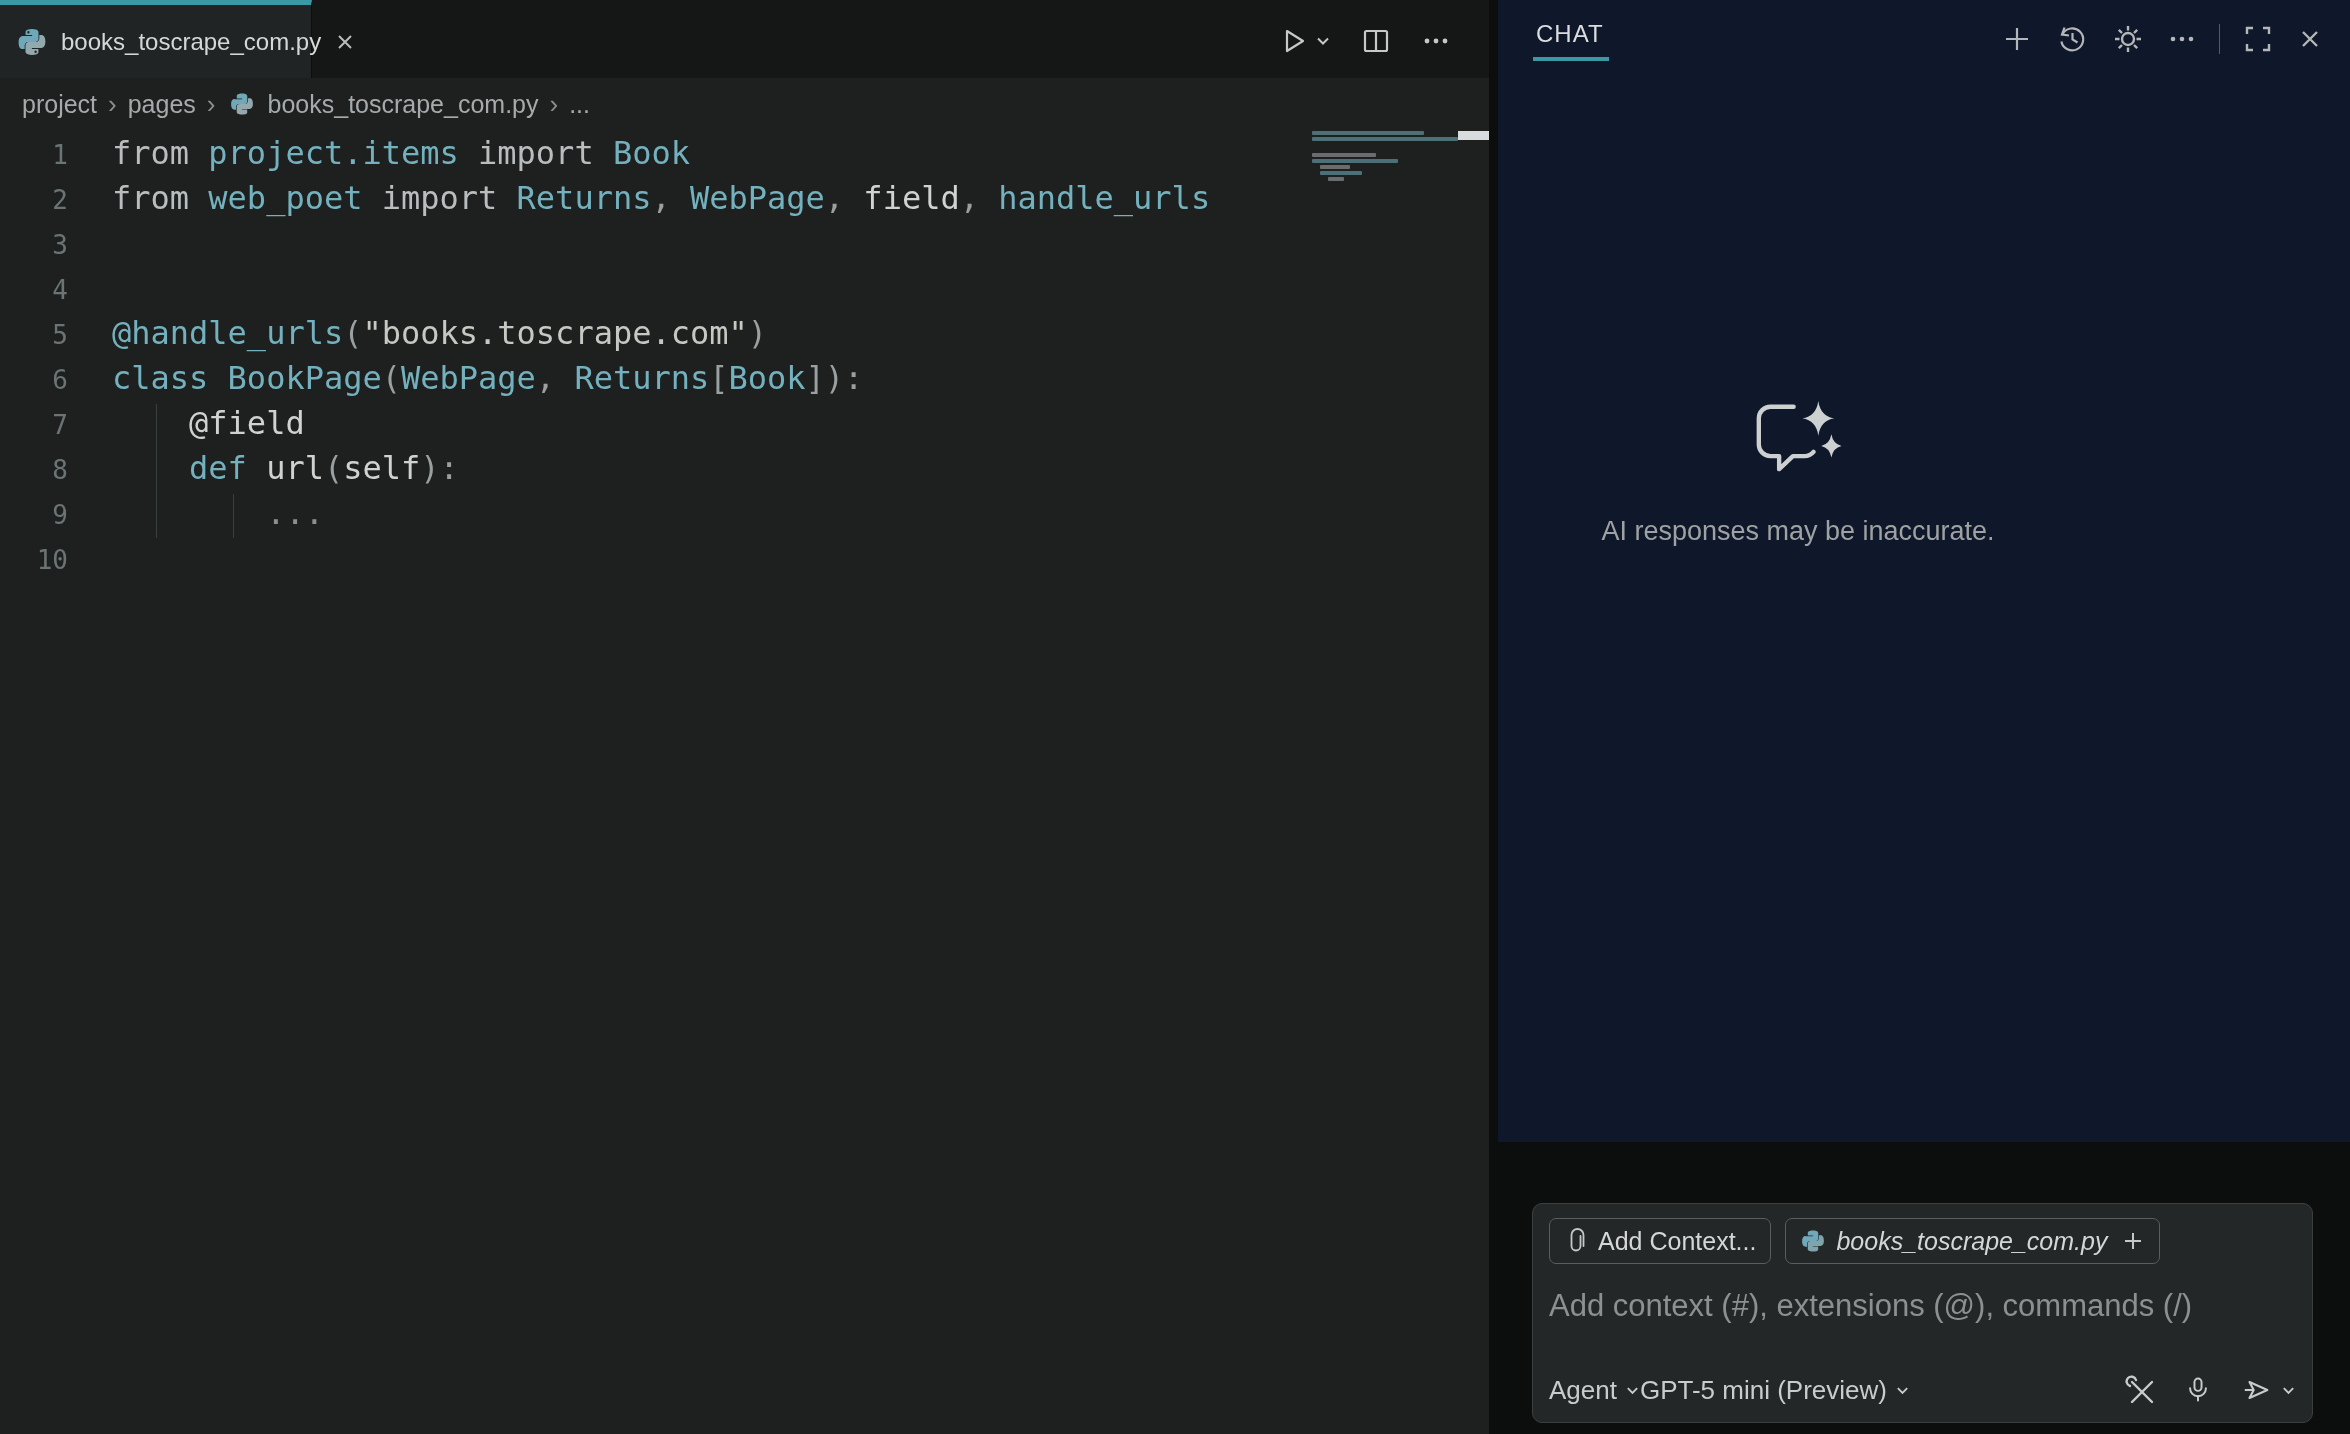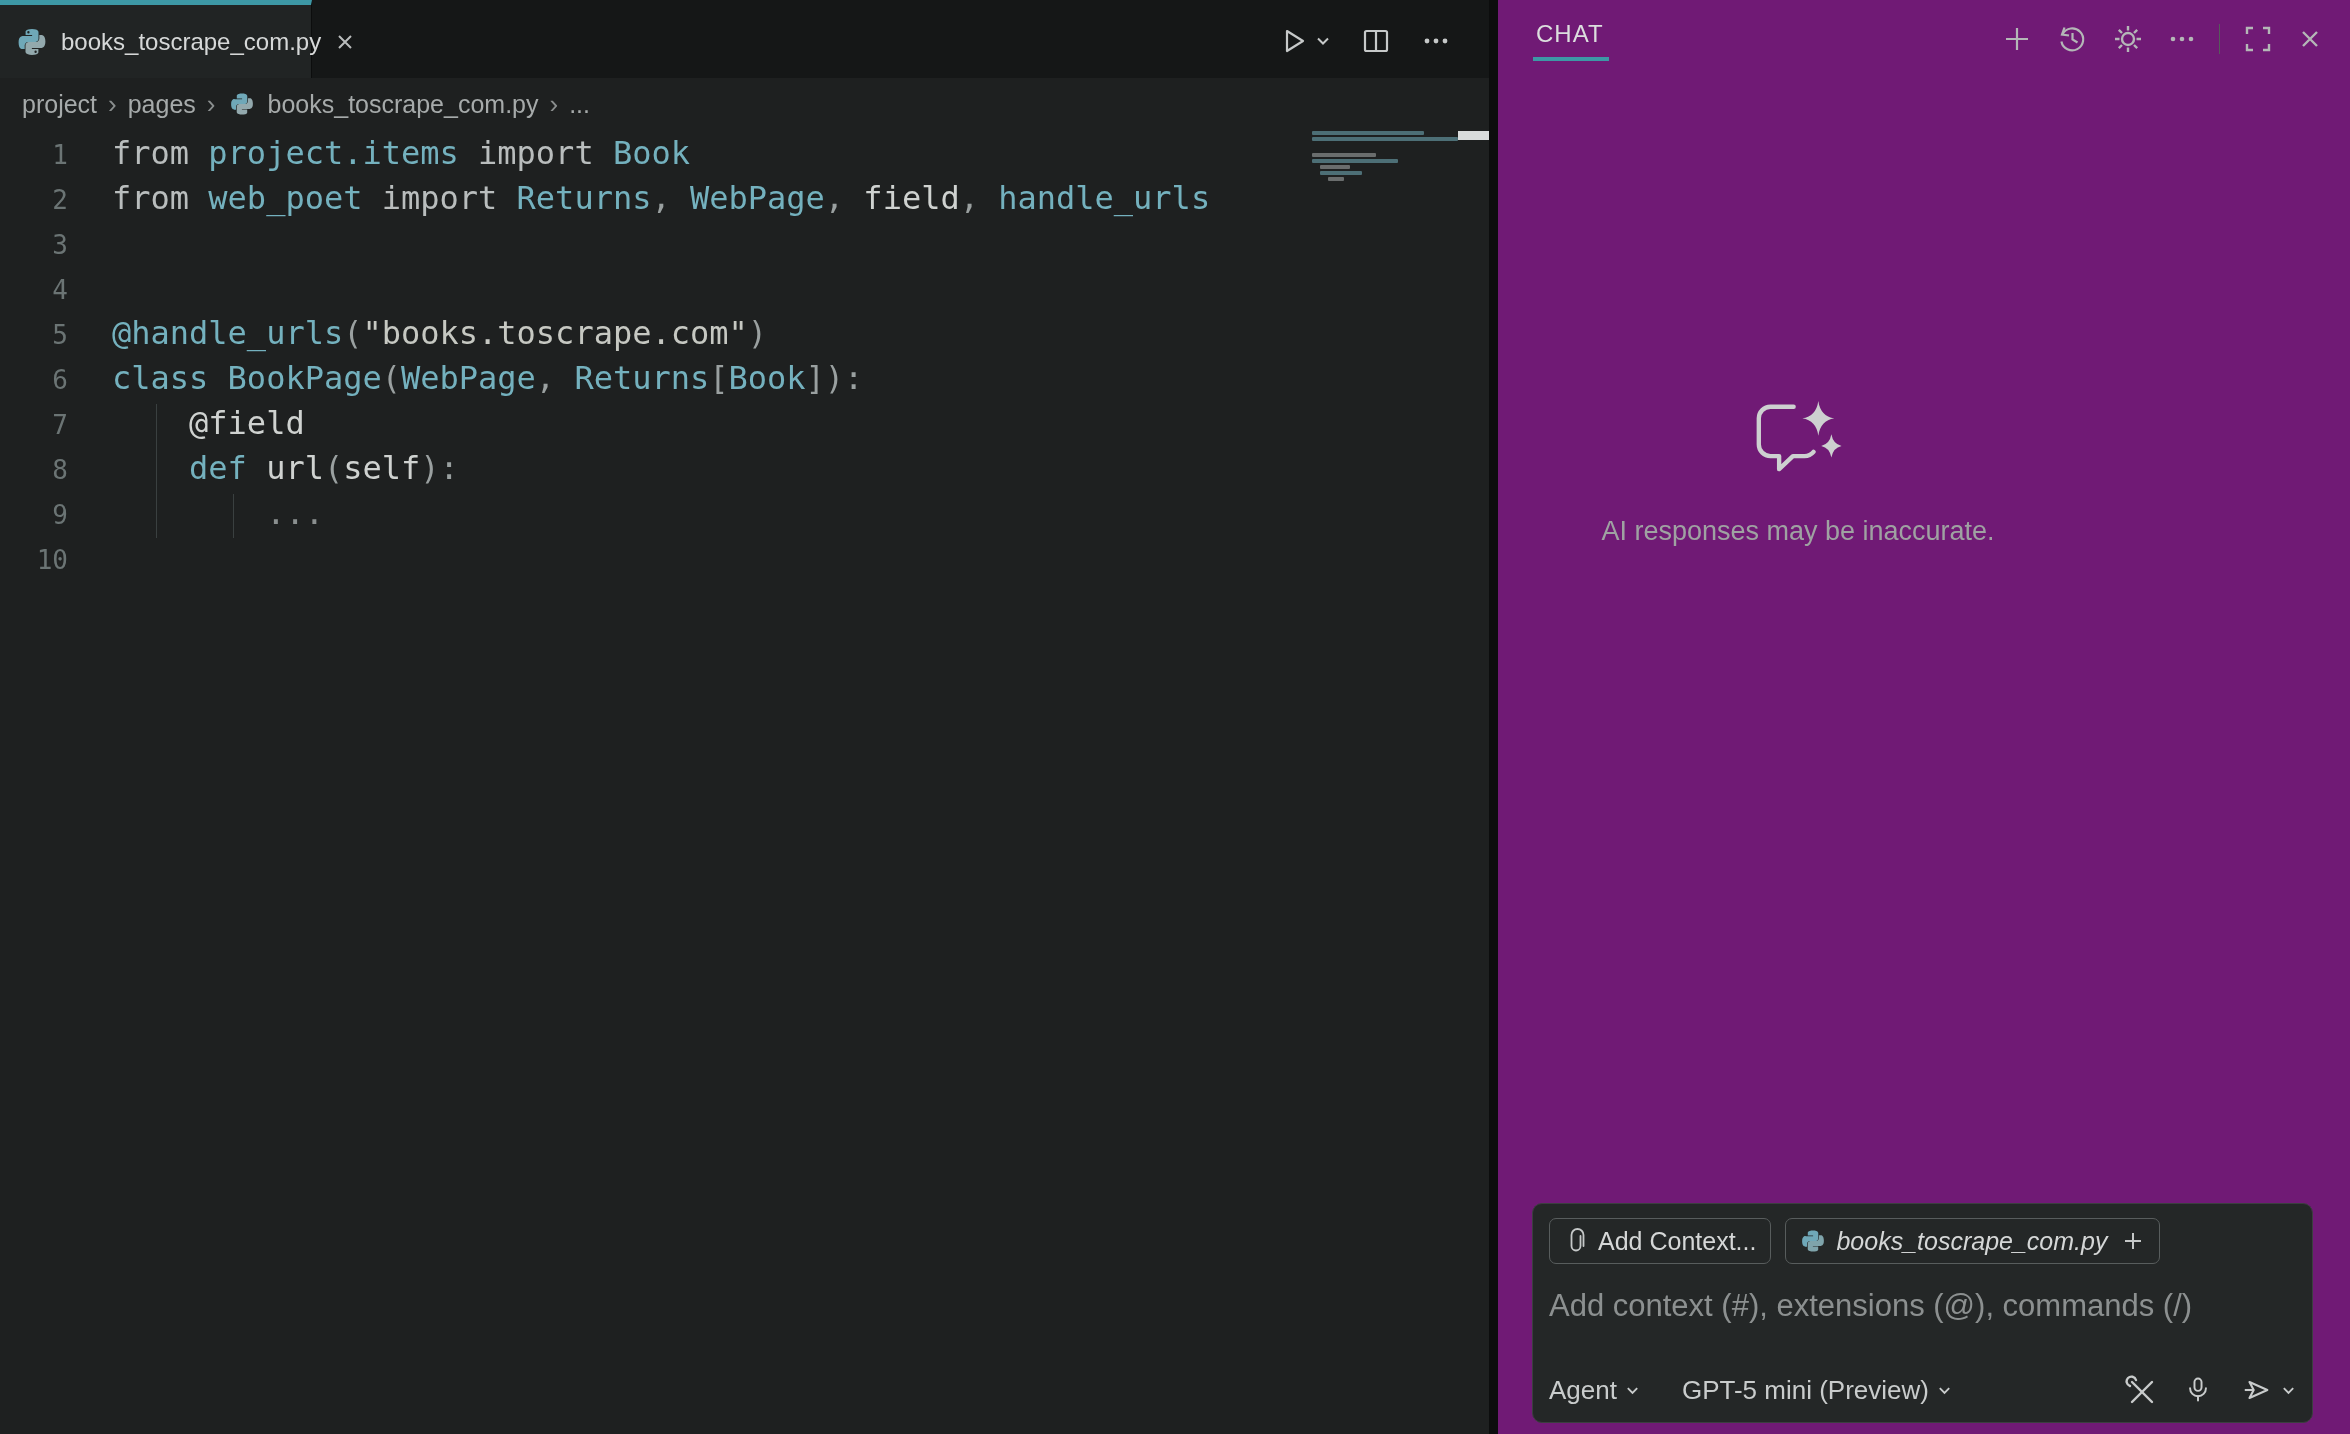--- a/index.html
+++ b/index.html
@@ -42,21 +42,21 @@
   .indent-guide { position:absolute; width:0; border-left:1px solid #3a4040; }
   .guide-a { left:156px; top:404px; height:134px; }
   .guide-b { left:233px; top:494px; height:44px; }
 
   .minimap { position:absolute; left:1312px; top:131px; width:150px; height:60px; }
   .mm-bar { position:absolute; height:4px; border-radius:1px; }
   .minimap-slider { position:absolute; left:1458px; top:131px; width:31px; height:9px;
                     background:#d9dcdc; }
 
   
-  .chat-pane { position:absolute; left:1498px; top:0; width:852px; height:1434px; background:#701a75; }
+  .chat-pane { position:absolute; left:1498px; top:0; width:852px; height:1142px; background:#0f172a; }
 
   .chat-title { position:absolute; left:38px; top:20px; color:#dcdede; font-size:24px; letter-spacing:1px; }
   .chat-title-underline { position:absolute; left:35px; top:57px; width:76px; height:4px; background:#3d98a6; }
 
   .chat-actions { position:absolute; right:26px; top:19px; height:40px;
                   display:flex; align-items:center; gap:22px; color:#b4b7b7; }
   .v-divider { width:1px; height:30px; background:#575b5b; }
 
   .chat-empty { position:absolute; left:0; top:398px; width:600px; text-align:center; color:#cdd0d0; }
   .empty-title { margin-top:46px; font-size:44px; color:#d6d8d8; }
@@ -68,21 +68,21 @@
   .chips { display:flex; align-items:flex-end; gap:14px; }
   .chip { height:46px; border:1px solid #585d5d; border-radius:7px;
           display:flex; align-items:center; gap:10px; padding:0 14px;
           color:#d5d7d7; font-size:25px; white-space:nowrap; }
   .chip-file-name { font-style:italic; }
   .chip-plus { display:flex; margin-left:4px; color:#c5c8c8; }
   .input-placeholder { margin-top:24px; font-size:31px; color:#8c9090; }
   .input-controls { position:absolute; left:16px; right:16px; bottom:16px;
                     display:flex; align-items:center; color:#c9cccc; font-size:26px; }
   .picker { display:flex; align-items:center; gap:8px; }
-  .picker.model { margin-left:42px; }
+  .picker.model { }
   .ctrl-icons { margin-left:auto; display:flex; align-items:center; gap:28px; }
   .send-group { display:flex; align-items:center; gap:8px; }
 
   svg { display:block; }
 </style>
 </head>
 <body>
 
 <div class="editor-pane">
 

